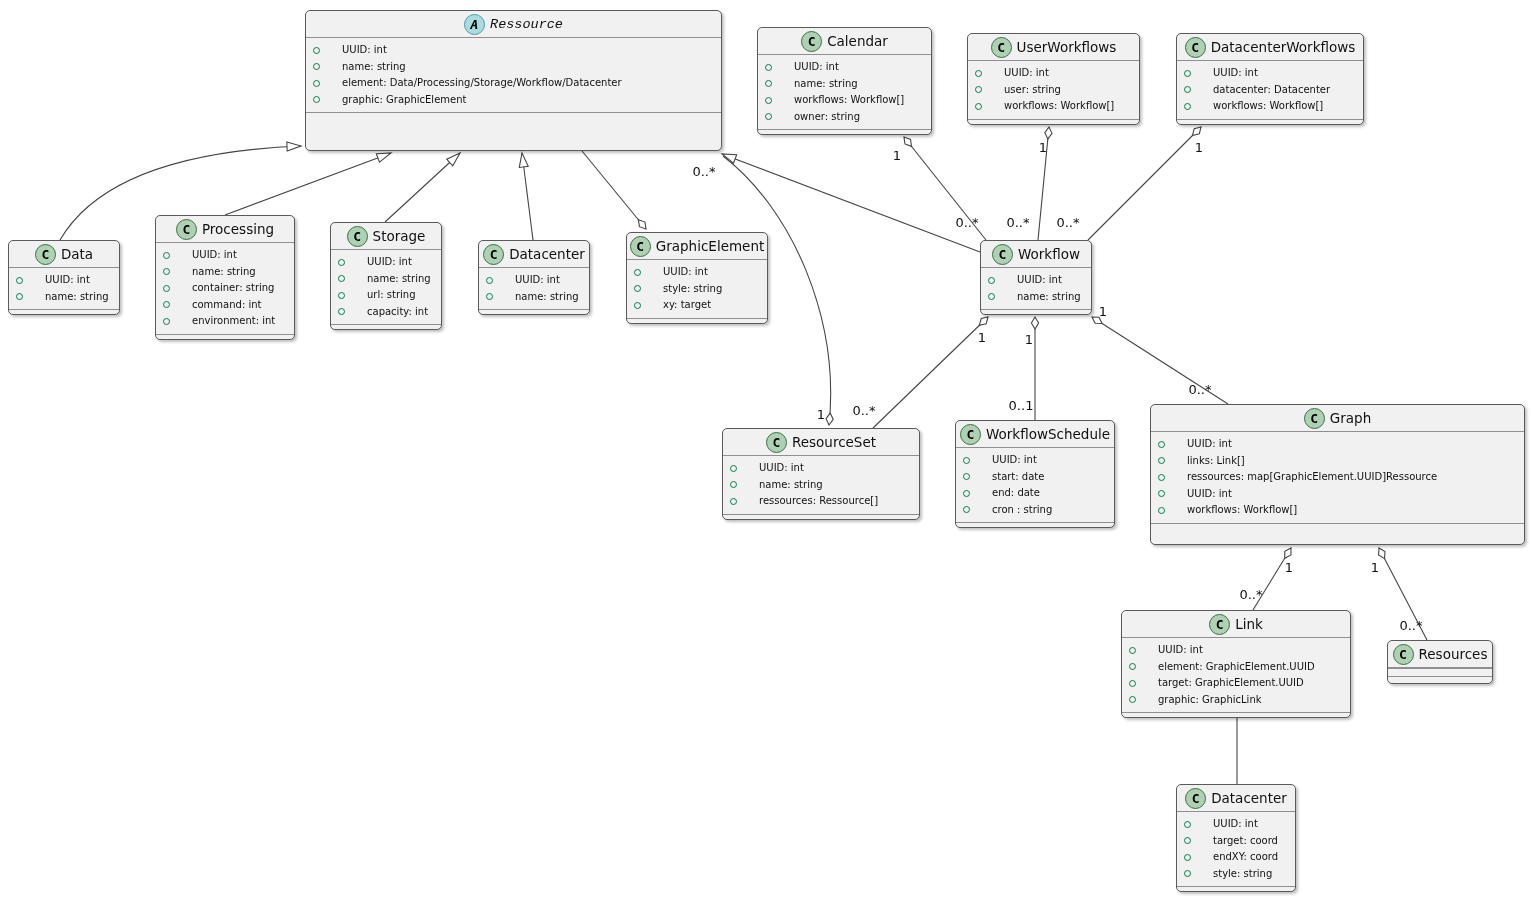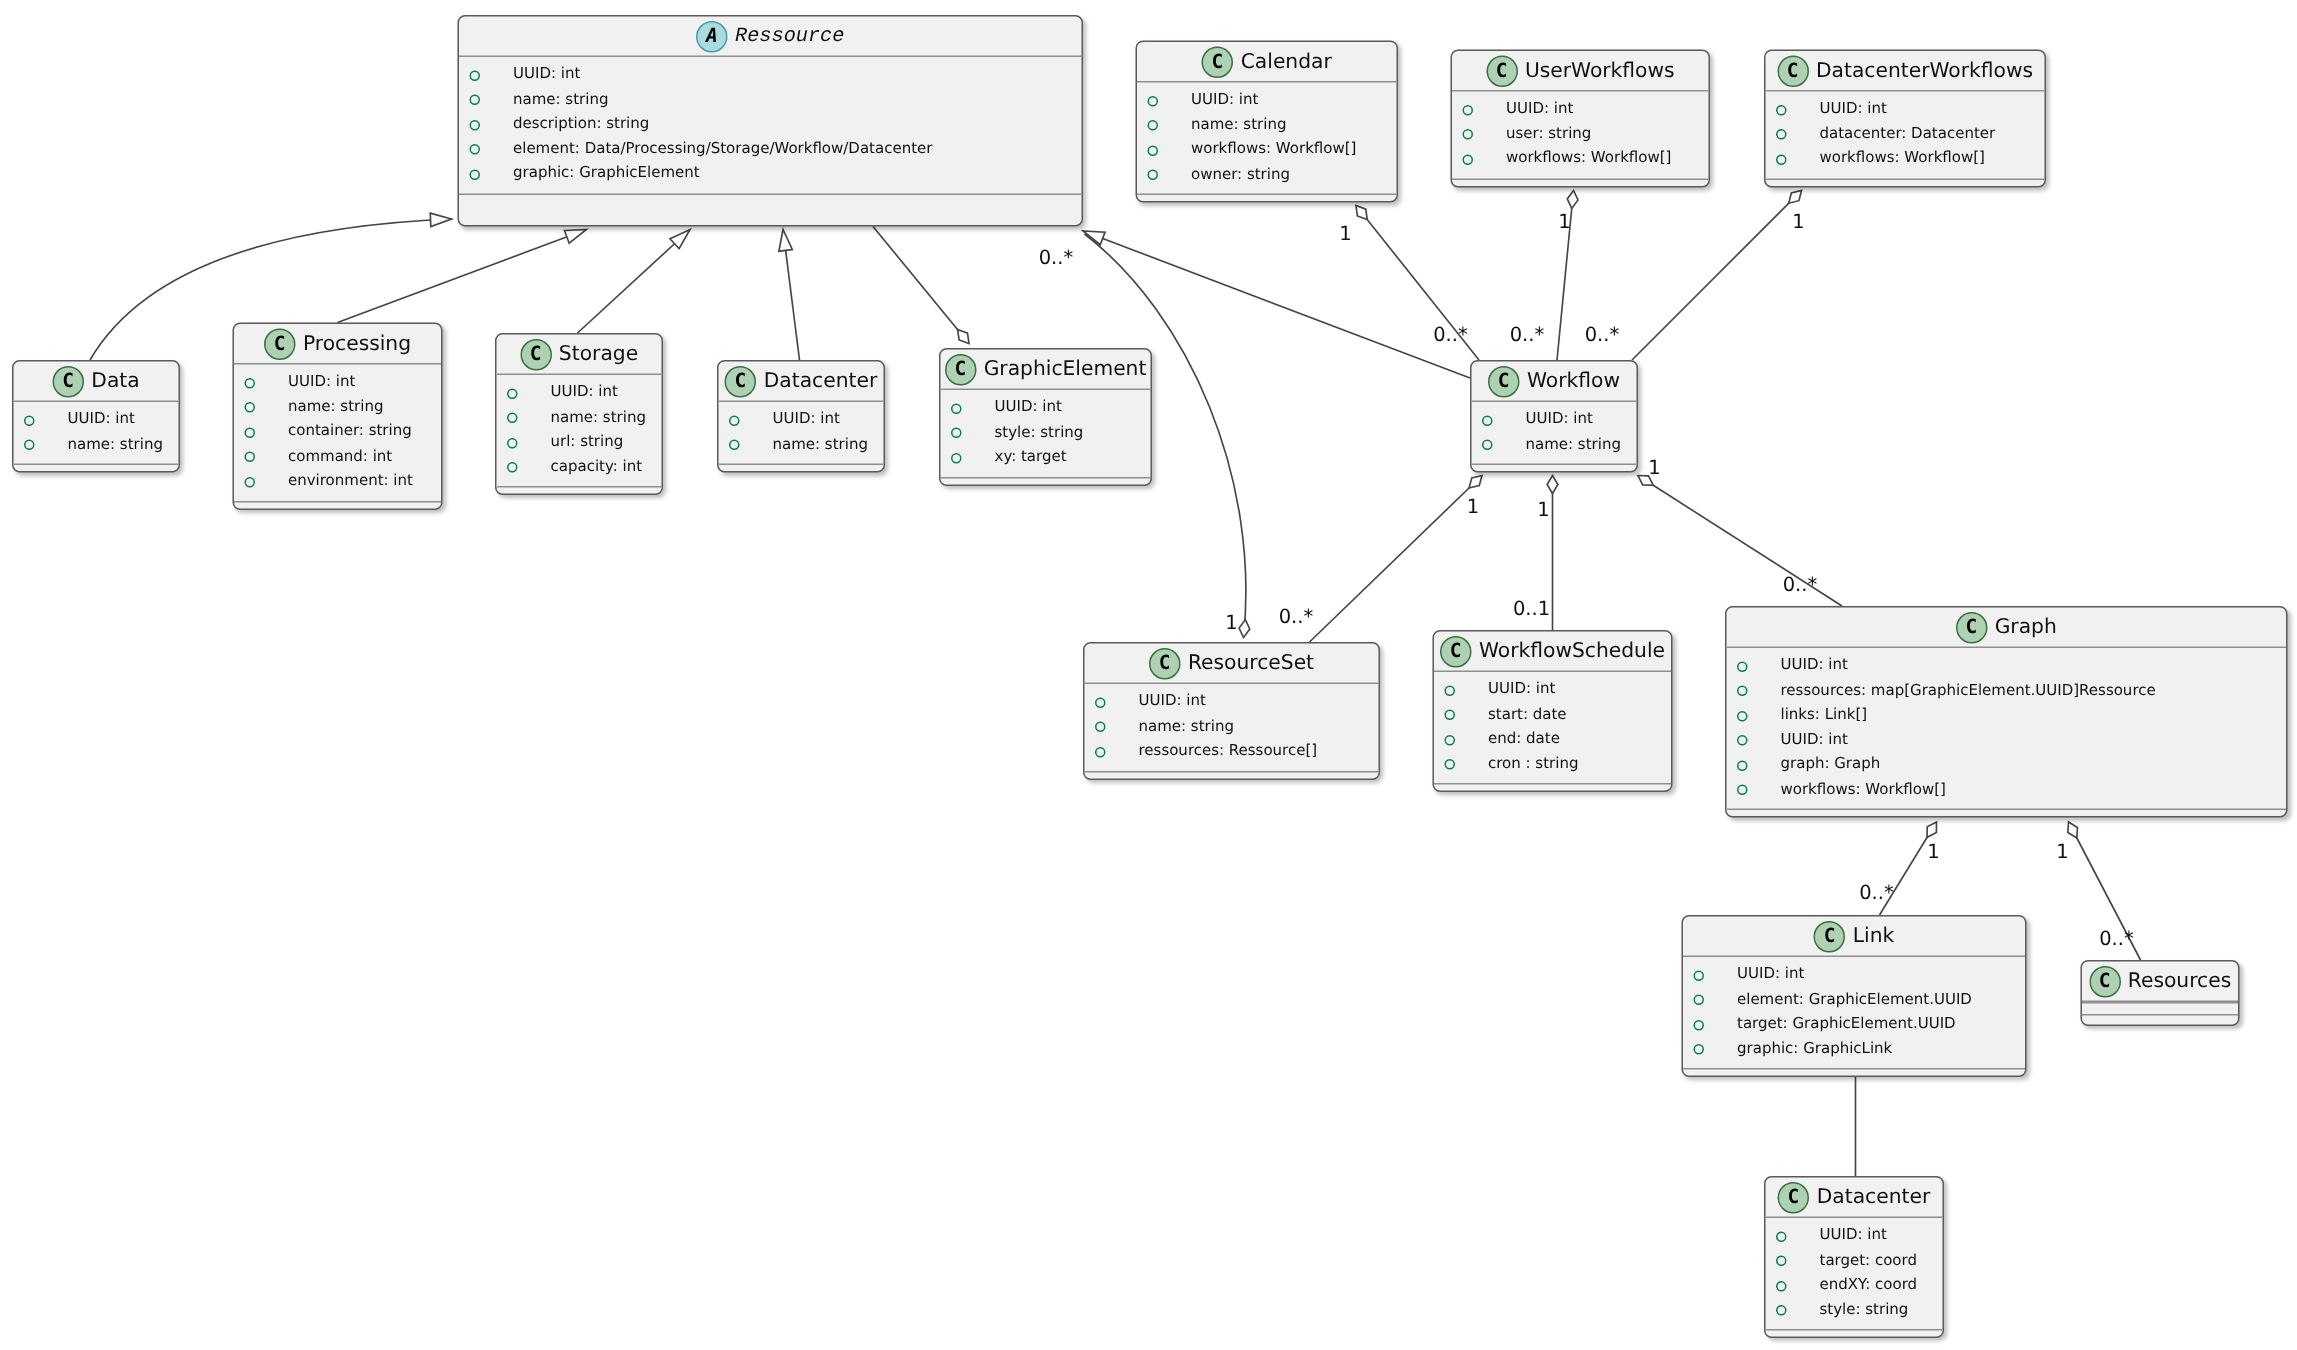--- a/index.html
+++ b/index.html
@@ -104,24 +104,20 @@
         <div class="attr">
           <span class="bullet"></span>
           <span>UUID: int</span>
         </div>
         <div class="attr">
           <span class="bullet"></span>
           <span>name: string</span>
         </div>
         <div class="attr">
           <span class="bullet"></span>
-          <span>description: string</span>
-        </div>
-        <div class="attr">
-          <span class="bullet"></span>
           <span>element: Data/Processing/Storage/Workflow/Datacenter</span>
         </div>
         <div class="attr">
           <span class="bullet"></span>
           <span>graphic: GraphicElement</span>
         </div>
       </div>
     <div class="uml-methods"></div>
   </div>
 
@@ -380,33 +376,29 @@
       <span class="circ circ-class">C</span>
       <span>Graph</span>
     </div>
     <div class="uml-attrs">
         <div class="attr">
           <span class="bullet"></span>
           <span>UUID: int</span>
         </div>
         <div class="attr">
           <span class="bullet"></span>
+          <span>links: Link[]</span>
+        </div>
+        <div class="attr">
+          <span class="bullet"></span>
           <span>ressources: map[GraphicElement.UUID]Ressource</span>
         </div>
         <div class="attr">
           <span class="bullet"></span>
-          <span>links: Link[]</span>
-        </div>
-        <div class="attr">
-          <span class="bullet"></span>
-          <span>UUID: int</span>
-        </div>
-        <div class="attr">
-          <span class="bullet"></span>
-          <span>graph: Graph</span>
+          <span>UUID: int</span>
         </div>
         <div class="attr">
           <span class="bullet"></span>
           <span>workflows: Workflow[]</span>
         </div>
       </div>
     <div class="uml-methods"></div>
   </div>
 
   <div class="uml-class" style="left:1121px;top:610px;width:230px;height:108px">

